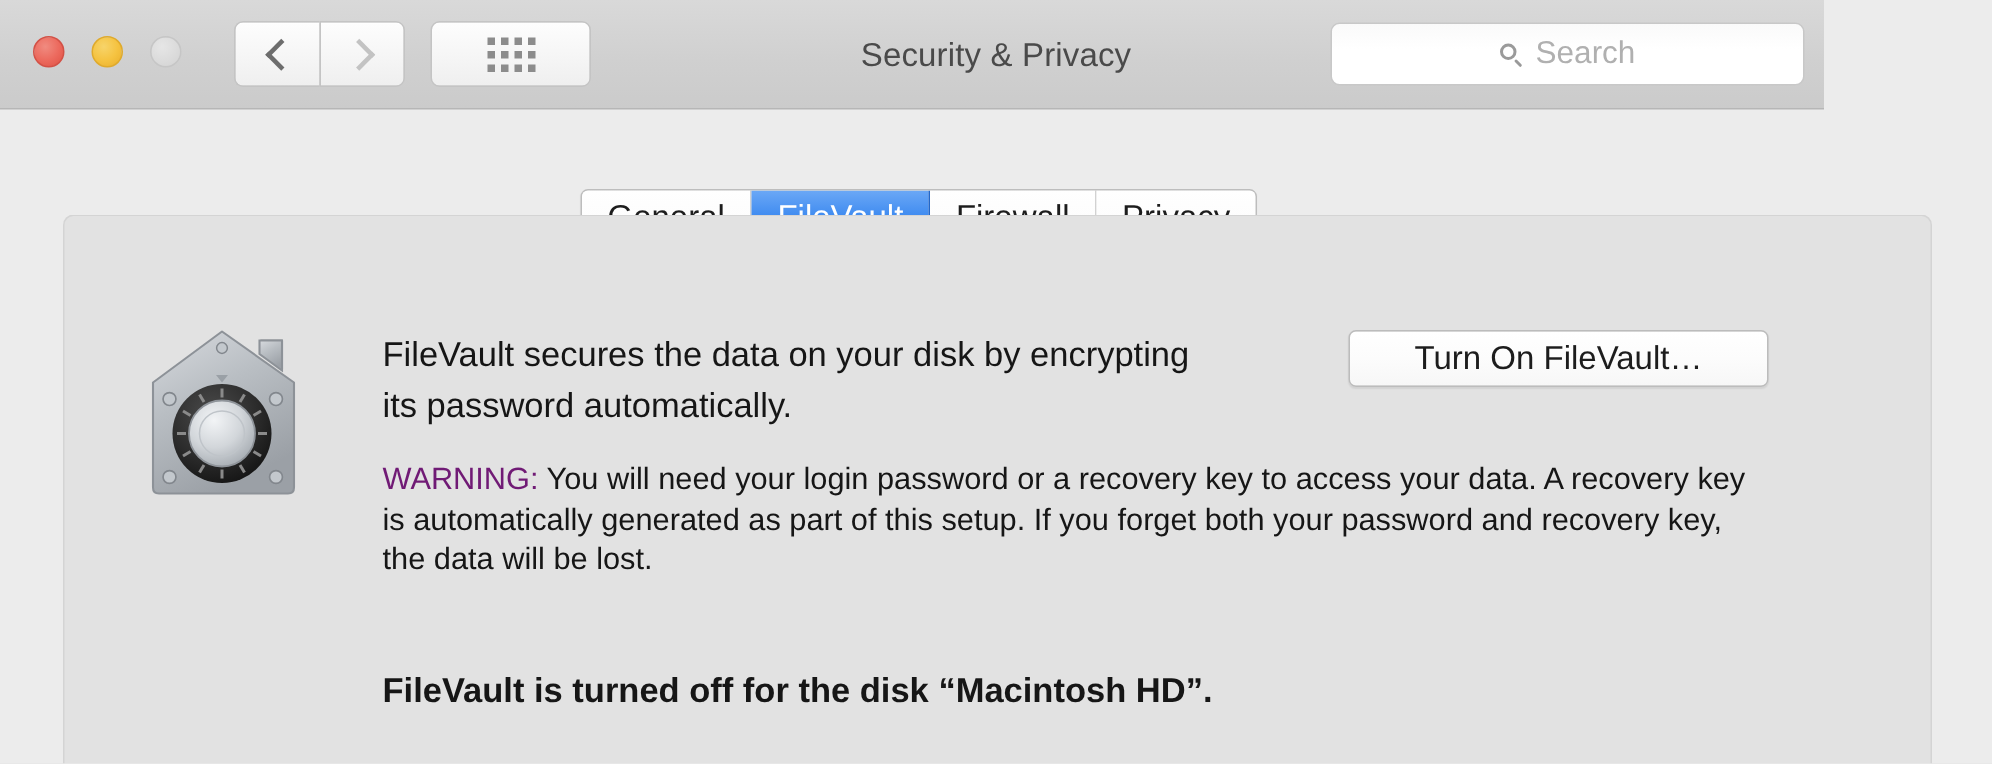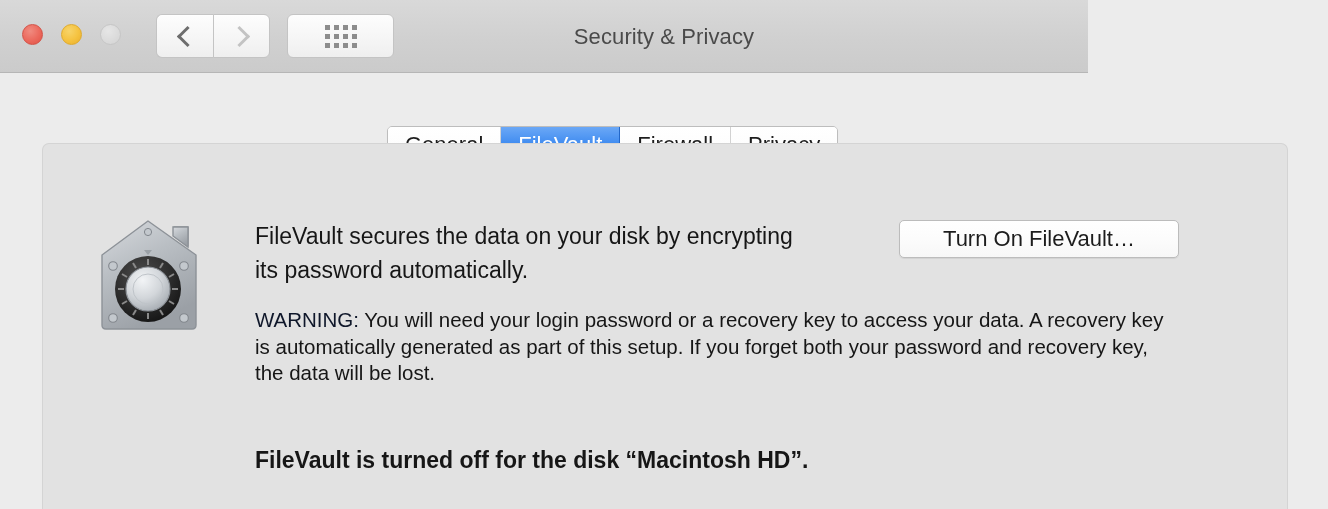--- a/index.html
+++ b/index.html
@@ -20,21 +20,21 @@
     width: 1328px;
     height: 509px;
     background: #ececec;
     overflow: hidden;
   }
 
   
   #titlebar {
     position: absolute;
     left: 0; top: 0;
-    width: 1088px;
+    width: 1216px;
     height: 73px;
     background: linear-gradient(to bottom, #d9d9d9 0%, #d0d0d0 55%, #cbcbcb 100%);
     border-bottom: 1px solid #b6b6b6;
     box-sizing: border-box;
   }
 
   .traffic-lights {
     position: absolute;
     left: 22px;
     top: 24px;
@@ -241,21 +241,21 @@
   #warning-text {
     position: absolute;
     left: 212px;
     top: 163px;
     width: 920px;
     font-size: 20.5px;
     line-height: 26.5px;
     color: #161616;
   }
   #warning-label {
-    color: #0f172a;
+    color: #701a75;
   }
 
   #status-text {
     position: absolute;
     left: 212px;
     top: 303px;
     font-size: 23px;
     color: #161616;
     font-weight: bold;
   }
@@ -313,20 +313,24 @@
           <i></i>
         <i></i>
           <i></i>
           <i></i>
           <i></i>
       </span>
     </div>
 
     <div id="window-title">Security &amp; Privacy</div>
 
+    <div id="search-field">
+      <span class="search-glass"></span>
+      <span id="search-placeholder">Search</span>
+    </div>
   </div>
 
   <div id="tabs">
     <div class="tab">General</div>
     <div class="tab selected">FileVault</div>
     <div class="tab">Firewall</div>
     <div class="tab">Privacy</div>
   </div>
 
   <div id="content-panel">

